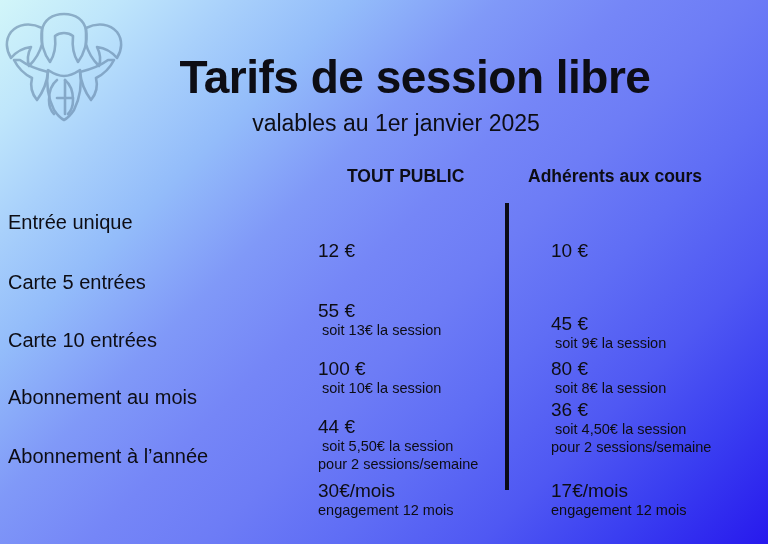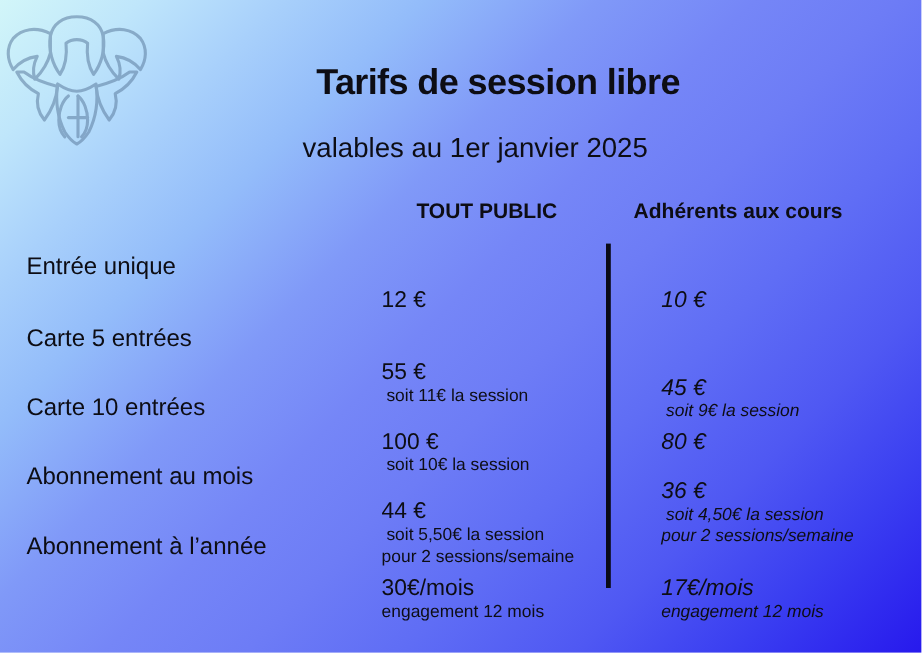--- a/index.html
+++ b/index.html
@@ -45,21 +45,21 @@
 
   
   #title {
     position: absolute;
     left: 0;
     top: 54px;
     width: 768px;
     text-align: center;
     padding-left: 62px;
     box-sizing: border-box;
-    font-size: 30px;
+    font-size: 46px;
     font-weight: bold;
     letter-spacing: -0.5px;
     line-height: 1;
     white-space: nowrap;
   }
   #subtitle {
     position: absolute;
     left: 0;
     top: 111px;
     width: 768px;
@@ -95,30 +95,30 @@
   
   #rows {
     position: absolute;
     left: 0;
     top: 0;
     width: 768px;
     height: 544px;
   }
   .row-label {
     position: absolute;
-    left: 22px;
+    left: 8px;
     font-size: 20px;
     white-space: nowrap;
   }
   .cell {
     position: absolute;
     white-space: nowrap;
   }
   .cell.col1 { left: 318px; }
-  .cell.col2 { left: 551px; font-style: italic; }
+  .cell.col2 { left: 551px; }
   .price {
     font-size: 19px;
     line-height: 1.05;
     white-space: nowrap;
     margin-top: 36px;
   }
   .note {
     font-size: 14.5px;
     line-height: 1.25;
     padding-left: 4px;
@@ -162,34 +162,35 @@
     <div class="cell col1" style="top:205px">
       <div class="price">12 €</div>
     </div>
     <div class="cell col2" style="top:205px">
       <div class="price">10 €</div>
     </div>
 
     <div class="row-label" style="top:271px">Carte 5 entrées</div>
     <div class="cell col1" style="top:265px">
       <div class="price">55 €</div>
-      <div class="note">soit 11€ la session</div>
+      <div class="note">soit 13€ la session</div>
     </div>
     <div class="cell col2" style="top:278px">
       <div class="price">45 €</div>
       <div class="note">soit 9€ la session</div>
     </div>
 
     <div class="row-label" style="top:329px">Carte 10 entrées</div>
     <div class="cell col1" style="top:323px">
       <div class="price">100 €</div>
       <div class="note">soit 10€ la session</div>
     </div>
     <div class="cell col2" style="top:323px">
       <div class="price">80 €</div>
+      <div class="note">soit 8€ la session</div>
     </div>
 
     <div class="row-label" style="top:386px">Abonnement au mois</div>
     <div class="cell col1" style="top:381px">
       <div class="price">44 €</div>
       <div class="note">soit 5,50€ la session</div>
       <div class="note flush">pour 2 sessions/semaine</div>
     </div>
     <div class="cell col2" style="top:364px">
       <div class="price">36 €</div>

